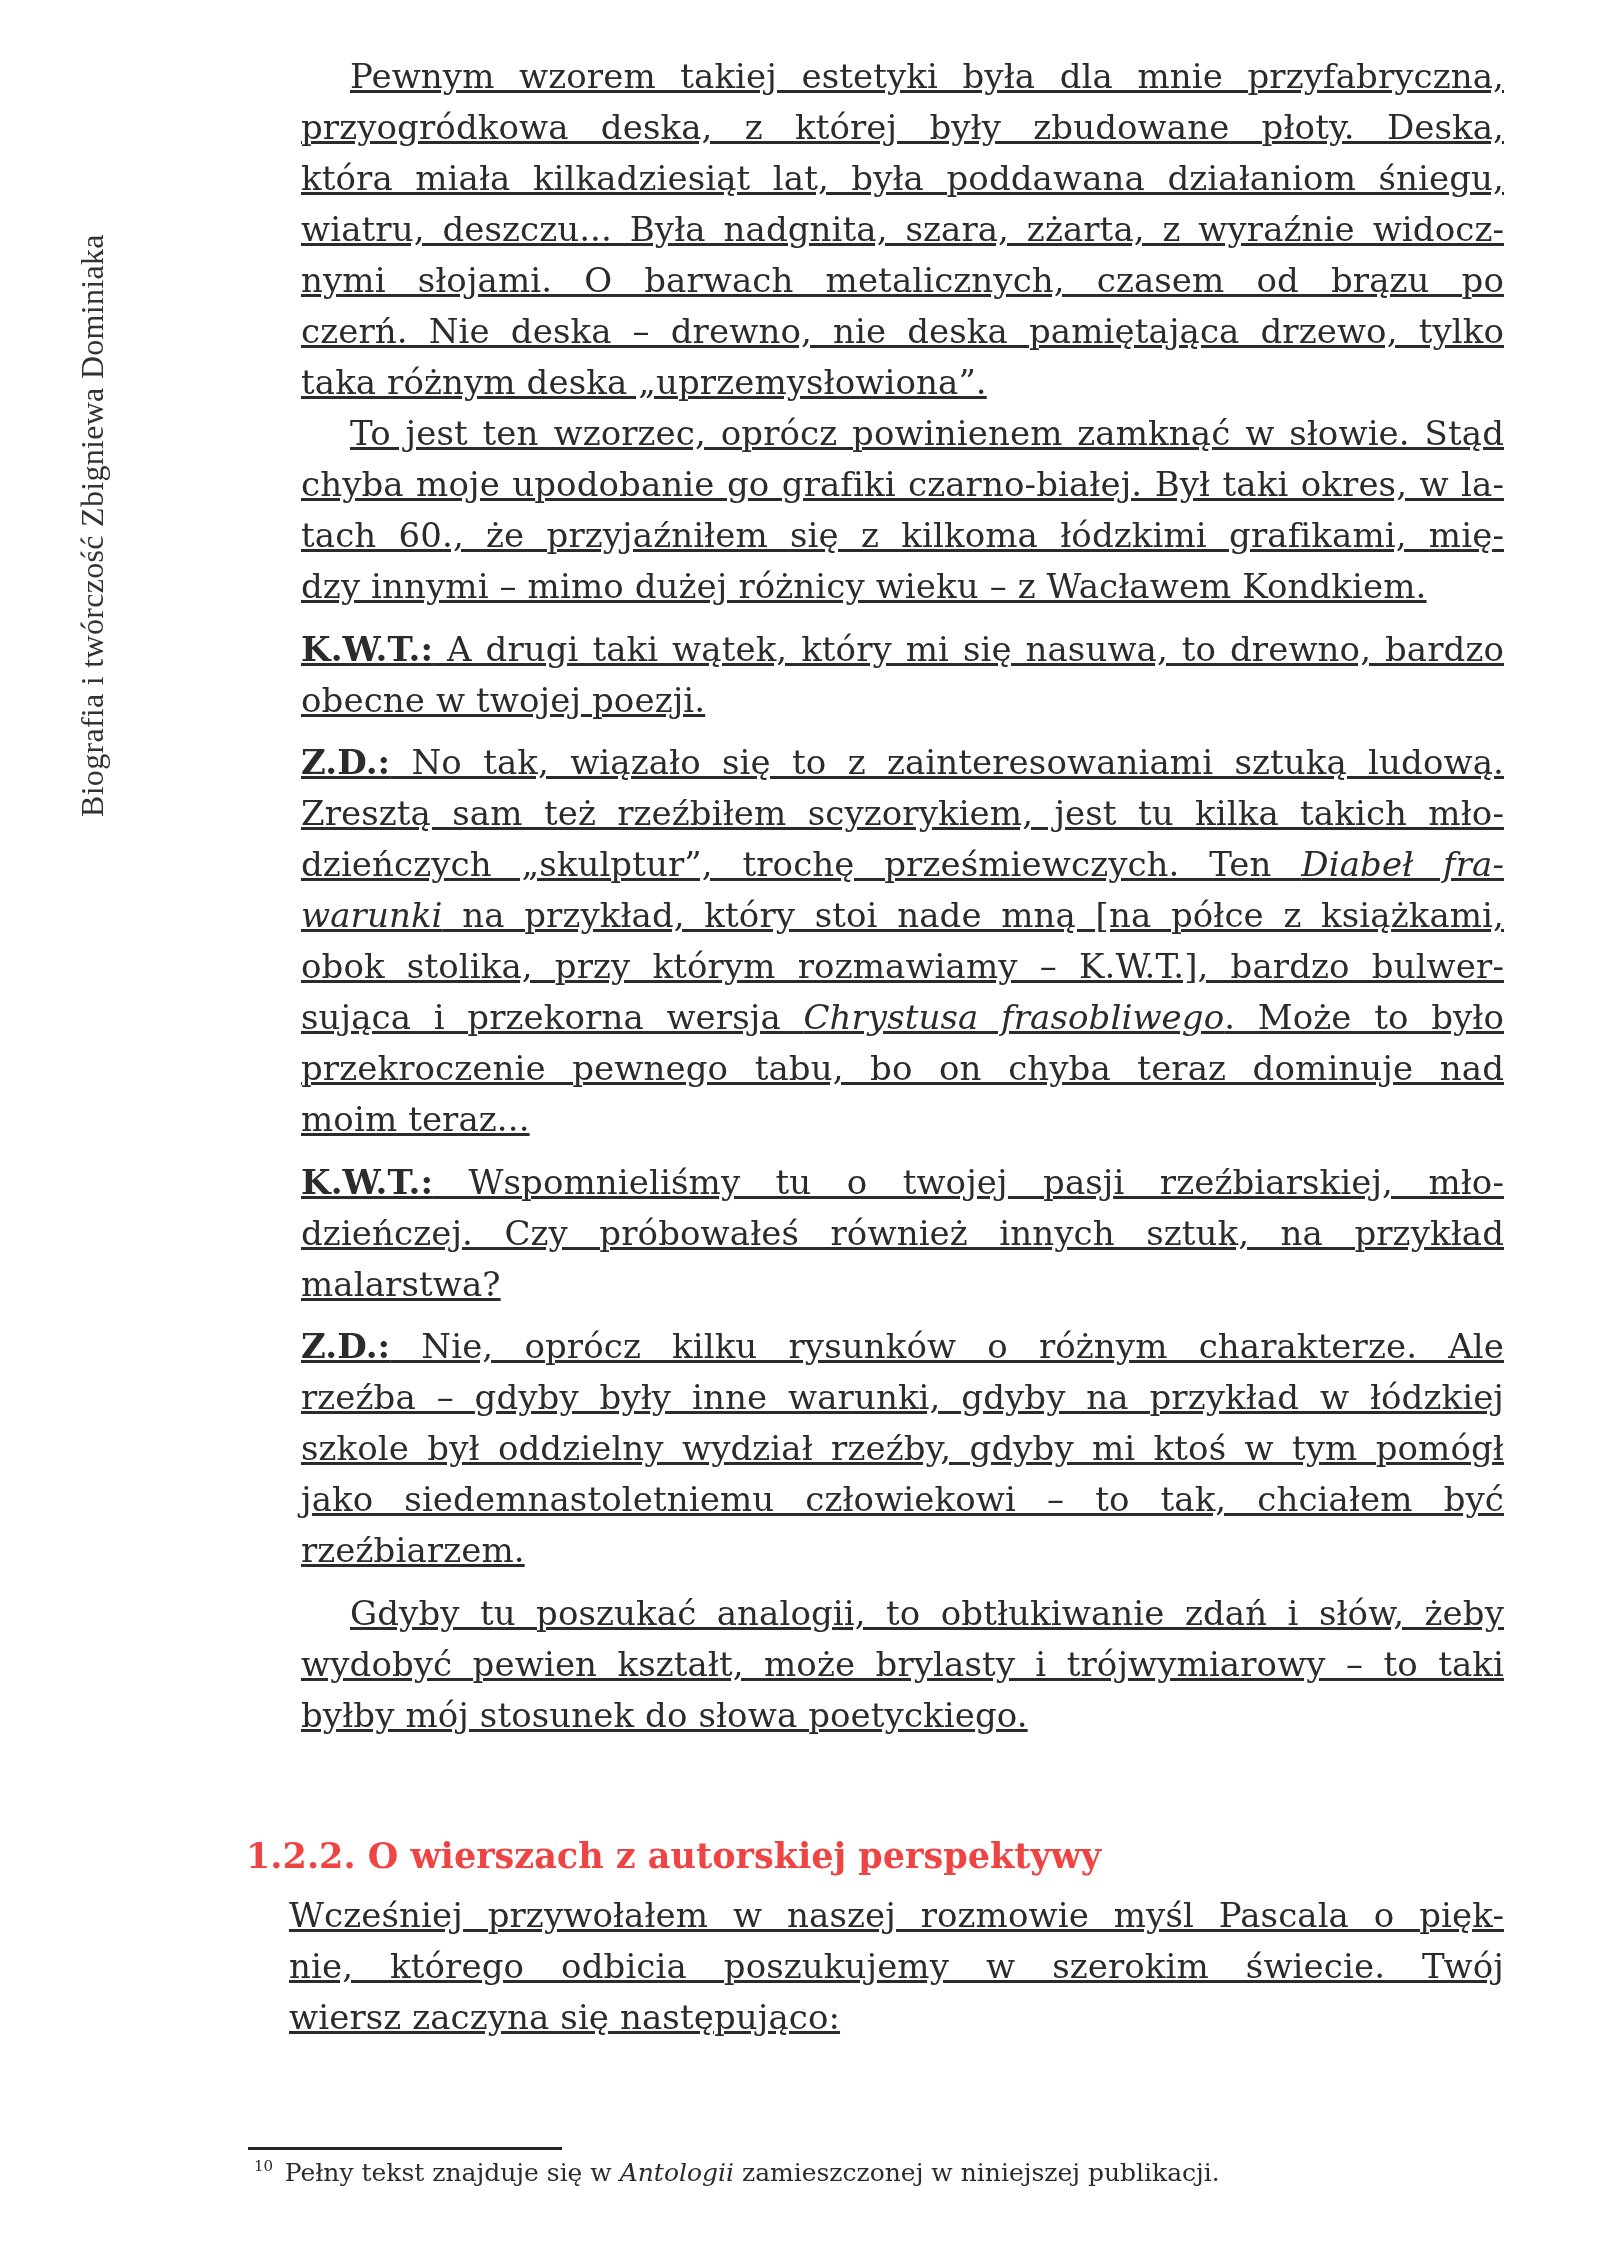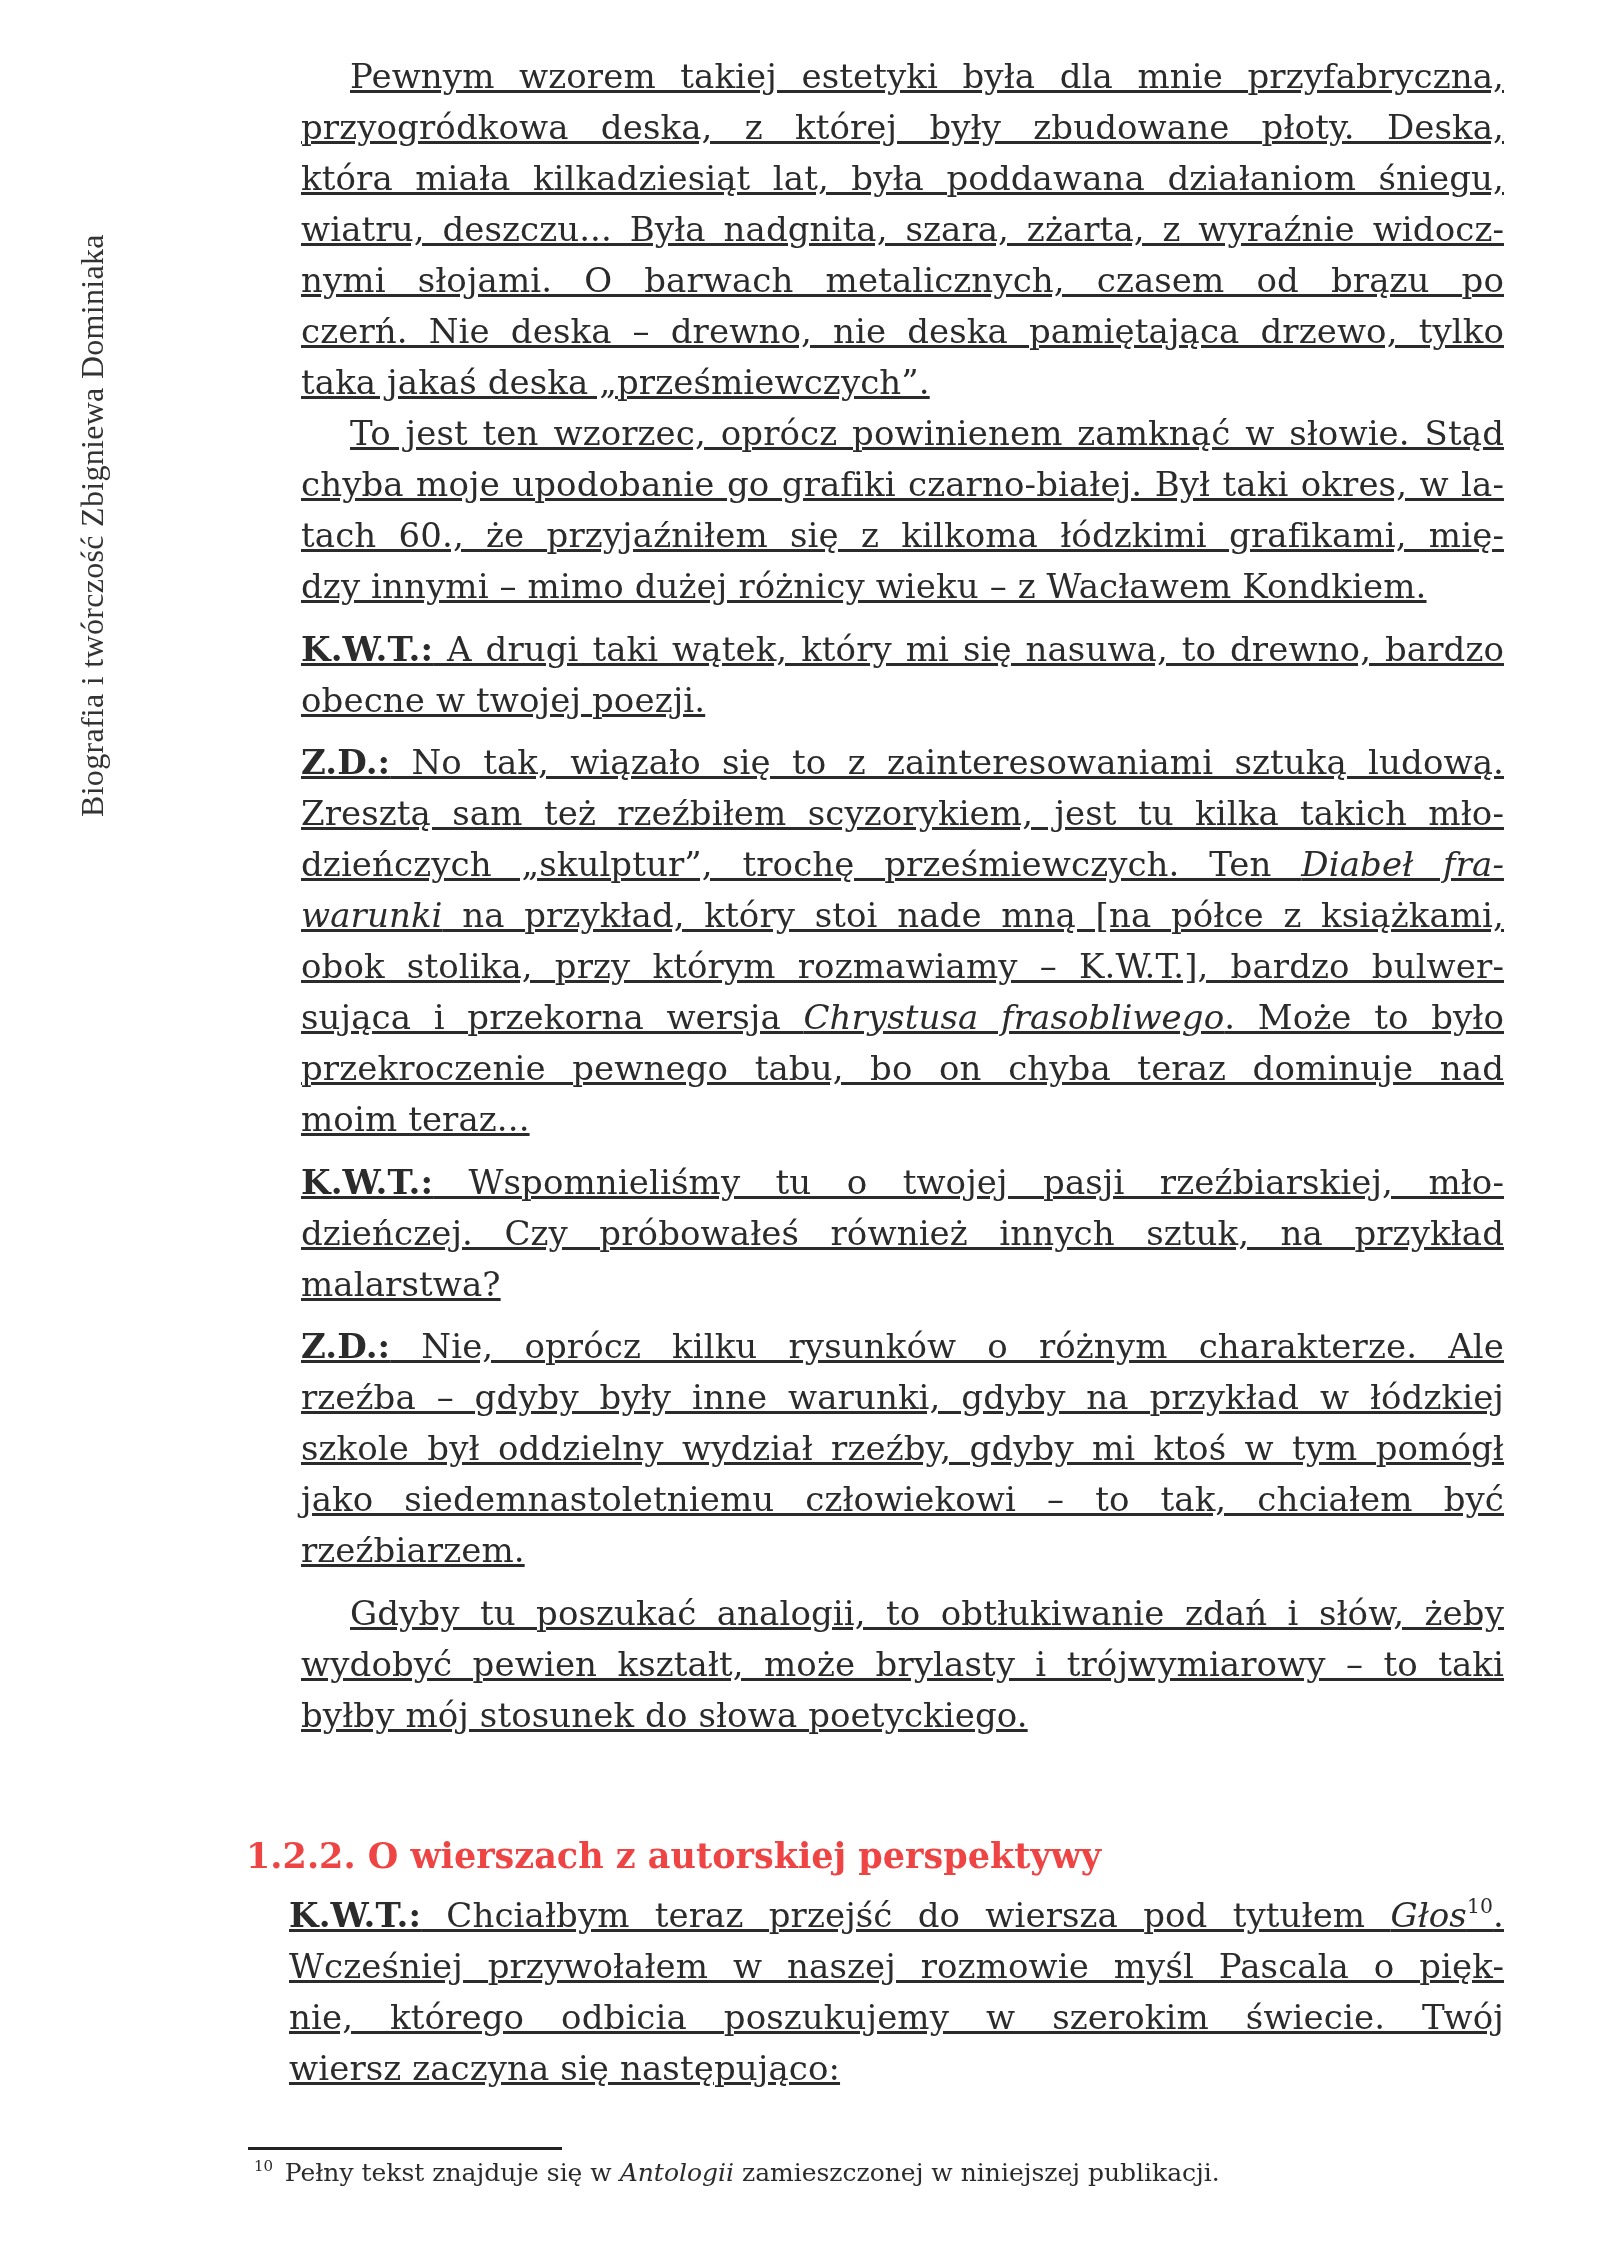--- a/index.html
+++ b/index.html
@@ -84,21 +84,21 @@
 <div class="running-head">Biografia i twórczość Zbigniewa Dominiaka</div>
 
 <div class="column" id="col1">
     <div>
       <div class="line indent">Pewnym wzorem takiej estetyki była dla mnie przyfabryczna,</div>
       <div class="line">przyogródkowa deska, z której były zbudowane płoty. Deska,</div>
       <div class="line">która miała kilkadziesiąt lat, była poddawana działaniom śniegu,</div>
       <div class="line">wiatru, deszczu... Była nadgnita, szara, zżarta, z wyraźnie widocz-</div>
       <div class="line">nymi słojami. O barwach metalicznych, czasem od brązu po</div>
       <div class="line">czerń. Nie deska – drewno, nie deska pamiętająca drzewo, tylko</div>
-      <div class="line last">taka jakaś deska „prześmiewczych”.</div>
+      <div class="line last">taka różnym deska „uprzemysłowiona”.</div>
     </div>
     <div>
       <div class="line indent">To jest ten wzorzec, oprócz powinienem zamknąć w słowie. Stąd</div>
       <div class="line">chyba moje upodobanie go grafiki czarno-białej. Był taki okres, w la-</div>
       <div class="line">tach 60., że przyjaźniłem się z kilkoma łódzkimi grafikami, mię-</div>
       <div class="line last">dzy innymi – mimo dużej różnicy wieku – z Wacławem Kondkiem.</div>
     </div>
     <div class="gap"></div>
     <div>
       <div class="line"><span class="speaker">K.W.T.:</span> A drugi taki wątek, który mi się nasuwa, to drewno, bardzo</div>
@@ -133,23 +133,20 @@
     <div>
       <div class="line indent">Gdyby tu poszukać analogii, to obtłukiwanie zdań i słów, żeby</div>
       <div class="line">wydobyć pewien kształt, może brylasty i trójwymiarowy – to taki</div>
       <div class="line last">byłby mój stosunek do słowa poetyckiego.</div>
     </div>
   </div>
 
 <div class="heading">1.2.2. O wierszach z autorskiej perspektywy</div>
 
 <div class="column2">
-  <div class="line">
-    <span class="speaker">K.W.T.:</span><span> Chciałbym teraz przejść do wiersza pod tytułem </span><em>Głos</em><sup>10</sup><span>.</span>
-  </div>
   <div class="line">Wcześniej przywołałem w naszej rozmowie myśl Pascala o pięk-</div>
   <div class="line">nie, którego odbicia poszukujemy w szerokim świecie. Twój</div>
   <div class="line last">wiersz zaczyna się następująco:</div>
 </div>
 
 <div class="rule"></div>
 
 <div class="footnote">
   <sup class="fn-num">10</sup><span>Pełny tekst znajduje się w </span><em>Antologii</em><span> zamieszczonej w niniejszej publikacji.</span>
 </div>

